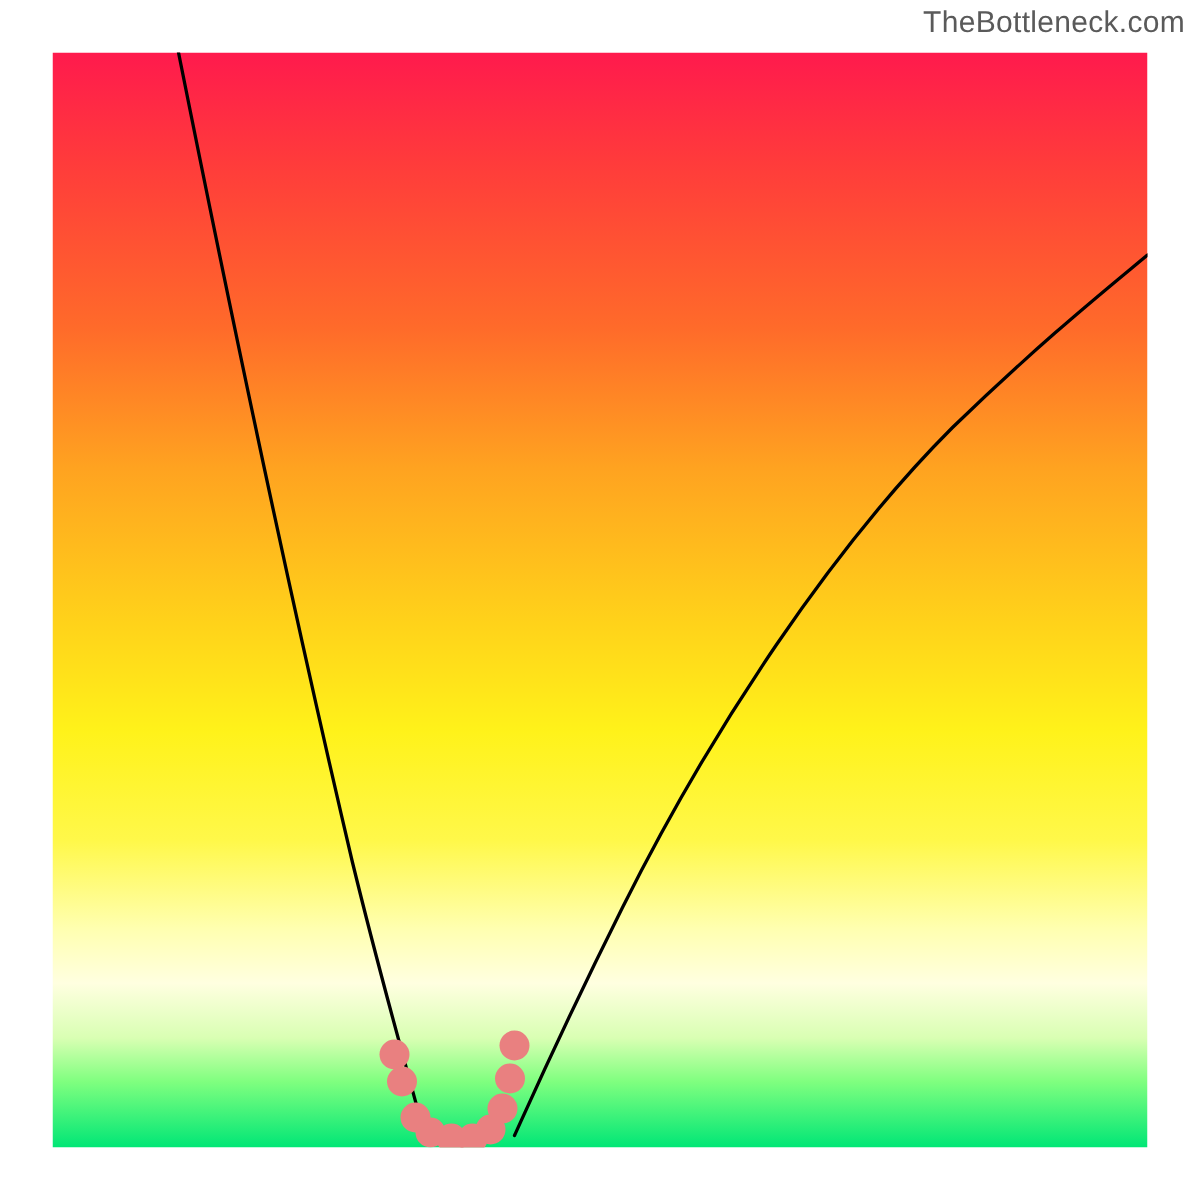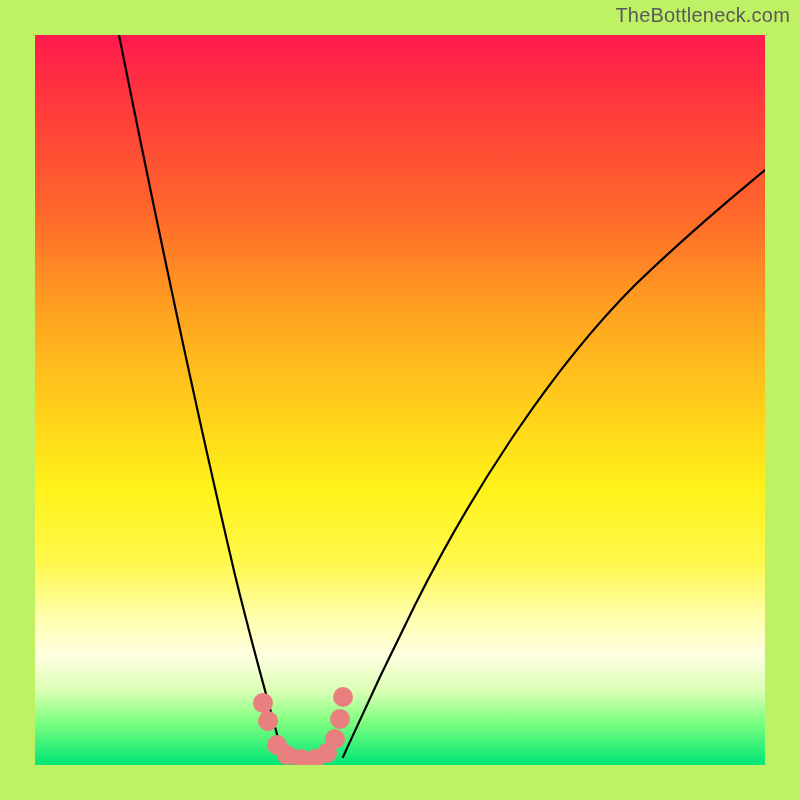--- a/index.html
+++ b/index.html
@@ -9,21 +9,21 @@
     height: 800px;
     background: #000;
     font-family: Arial, Helvetica, sans-serif;
   }
   .frame {
     position: absolute;
     top: 0;
     left: 0;
     width: 800px;
     height: 800px;
-    background: #bef264;
+    background: #ffffff;
   }
   .plot-area {
     position: absolute;
     top: 35px;
     left: 35px;
     width: 730px;
     height: 730px;
     overflow: hidden;
   }
   .gradient {

